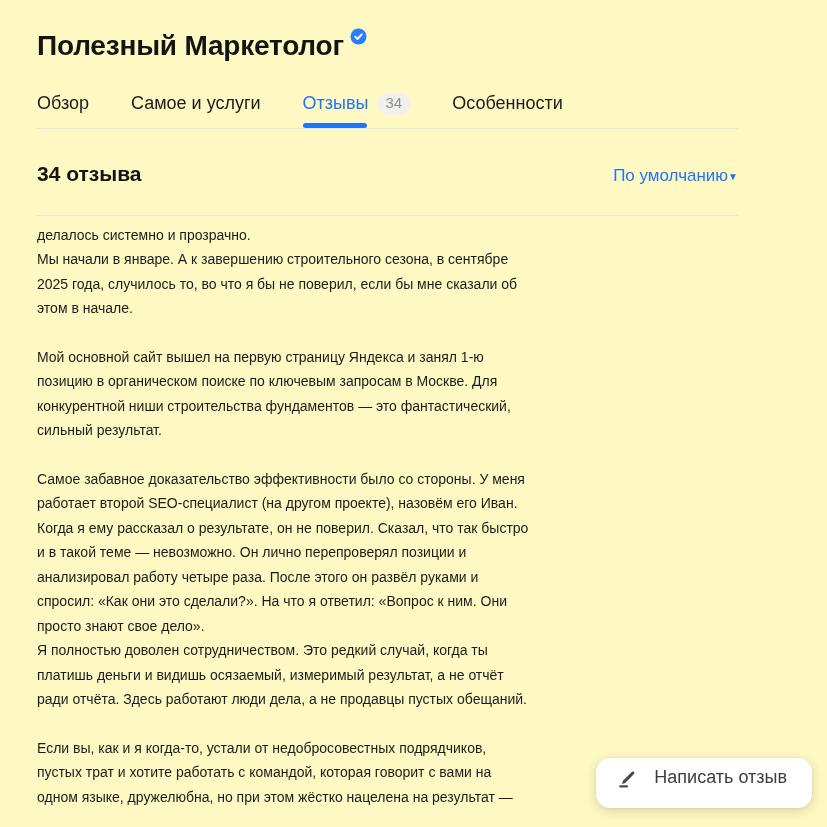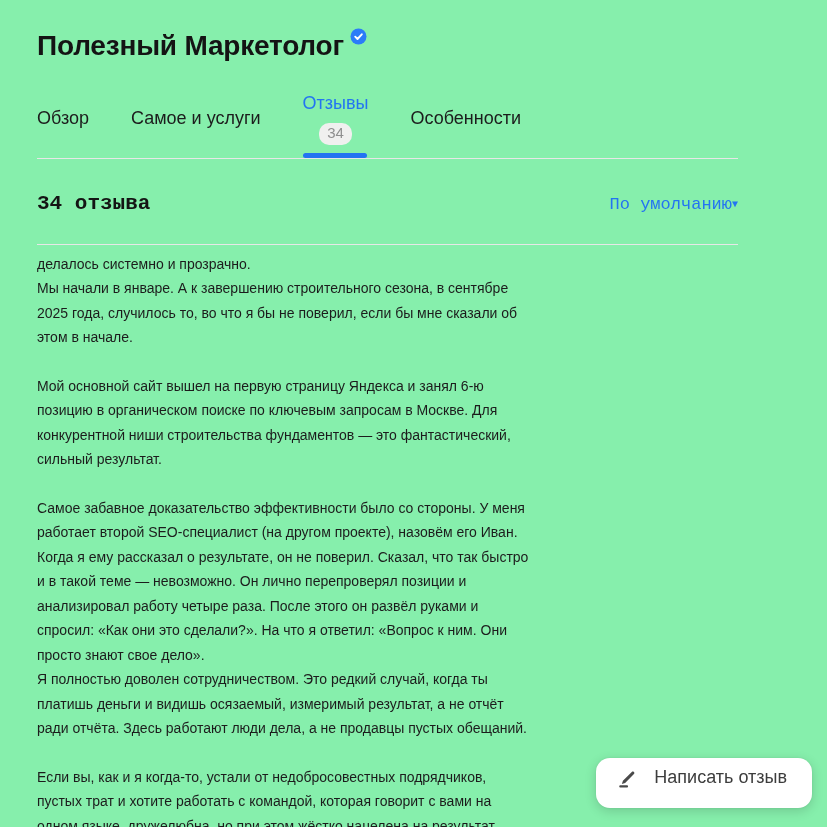--- a/index.html
+++ b/index.html
@@ -1,54 +1,54 @@
 <!DOCTYPE html>
 <html lang="ru"><head>
 <meta charset="utf-8">
 <style>
   * { margin:0; padding:0; box-sizing:border-box; }
   html,body { background:#fff; }
   .page {
     position:relative;
     width:827px; height:827px;
     overflow:hidden;
-    background:#86efac;
+    background:#fef9c3;
     font-family:"Liberation Sans","DejaVu Sans",sans-serif;
     color:#1c1c1c;
   }
   .content { padding:0 89px 0 37px; }
 
   
   .org-title-row { margin-top:30px; display:flex; align-items:flex-start; }
   .org-title { font-size:28px; font-weight:700; letter-spacing:-0.2px; color:#141414; line-height:1.15; }
   .verified { margin:-2px 0 0 6px; flex:0 0 auto; }
 
   
   .tabs { margin-top:31px; display:flex; align-items:center; gap:42px; }
   .tab {
     position:relative; display:flex; align-items:center; gap:9px;
     font-size:18px; font-weight:500; color:#1c1c1c;
     padding-bottom:13px; cursor:pointer; white-space:nowrap;
   }
-  .tab.active { color:#2374f2;flex-direction:column; }
+  .tab.active { color:#2374f2; }
   .tab .underline {
     position:absolute; left:0; bottom:0;
     height:5px; border-radius:3px; background:#2374f2;
   }
   .count-pill {
     background:#f0f0ef; color:#8f8f8f;
     font-size:15px; font-weight:400;
     border-radius:10px; padding:2px 8px 3px; line-height:1.1;
   }
   .tabs-divider { border:none; border-top:1px solid #e7e7e7; margin-top:0; }
 
   
   .section-row {
     margin-top:33px;
-    display:flex; align-items:baseline; justify-content:space-between;font-family:Liberation Mono, monospace;
+    display:flex; align-items:baseline; justify-content:space-between;
   }
   .section-heading { font-size:21px; font-weight:700; color:#141414; }
   .sort-control {
     display:flex; align-items:center; 
     color:#2374f2; font-size:17px; font-weight:500; cursor:pointer;
   }
   .sort-caret { font-size:10px; line-height:1; transform:translateY(1px); }
   .section-divider { border:none; border-top:1px solid #e7e7e7; margin-top:29px; }
 
   
@@ -111,21 +111,21 @@
         <span class="sort-caret">▼</span>
       </div>
     </div>
     <hr class="section-divider">
 
     <div class="review-text">
       <p>делалось системно и прозрачно.
 Мы начали в январе. А к завершению строительного сезона, в сентябре
 2025 года, случилось то, во что я бы не поверил, если бы мне сказали об
 этом в начале.</p>
-      <p>Мой основной сайт вышел на первую страницу Яндекса и занял 6-ю
+      <p>Мой основной сайт вышел на первую страницу Яндекса и занял 1-ю
 позицию в органическом поиске по ключевым запросам в Москве. Для
 конкурентной ниши строительства фундаментов — это фантастический,
 сильный результат.</p>
       <p>Самое забавное доказательство эффективности было со стороны. У меня
 работает второй SEO-специалист (на другом проекте), назовём его Иван.
 Когда я ему рассказал о результате, он не поверил. Сказал, что так быстро
 и в такой теме — невозможно. Он лично перепроверял позиции и
 анализировал работу четыре раза. После этого он развёл руками и
 спросил: «Как они это сделали?». На что я ответил: «Вопрос к ним. Они
 просто знают свое дело».

